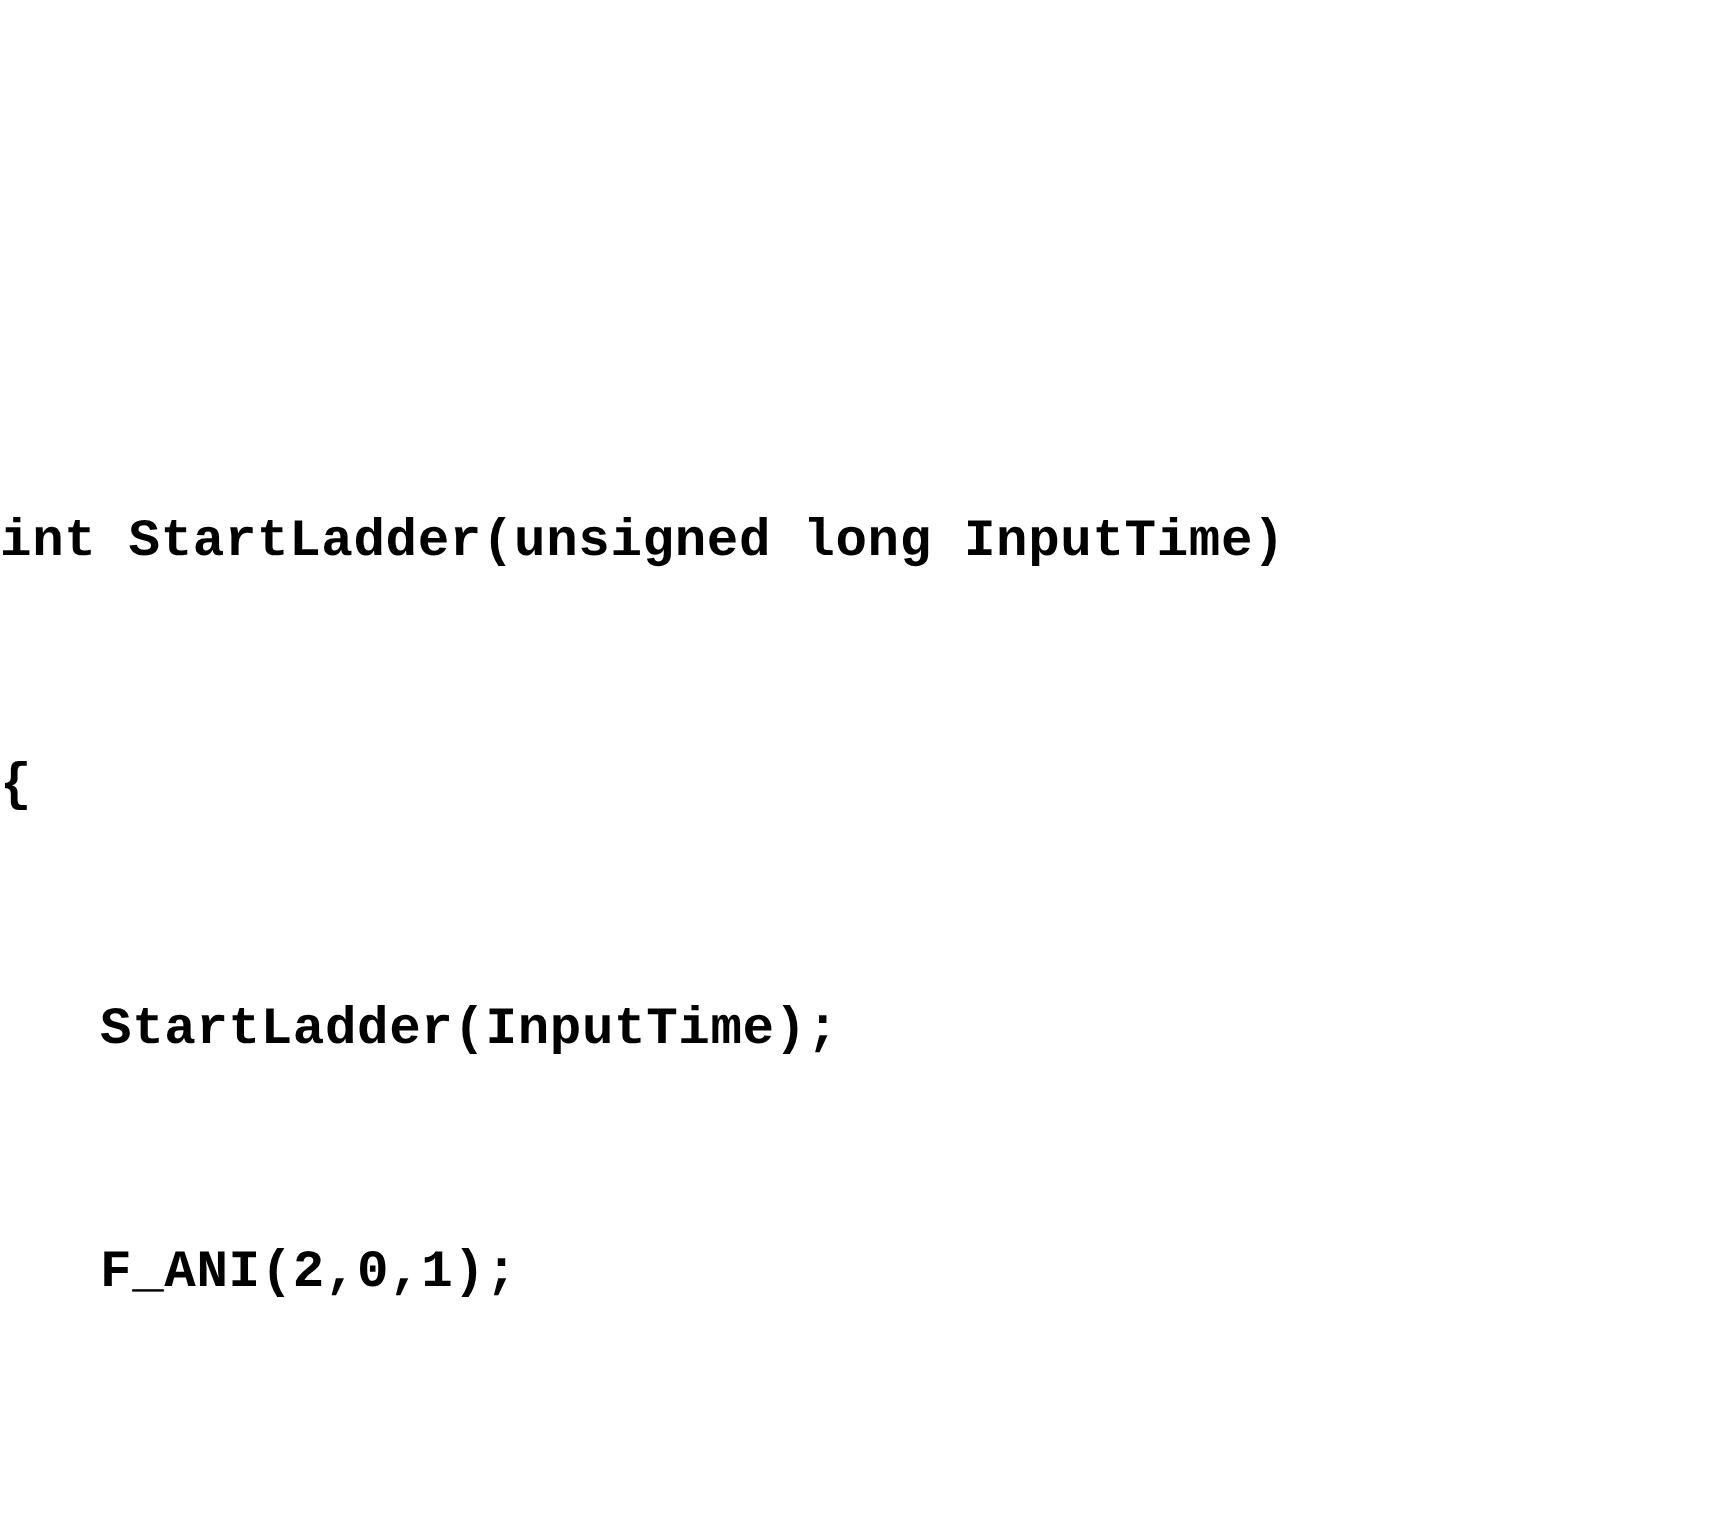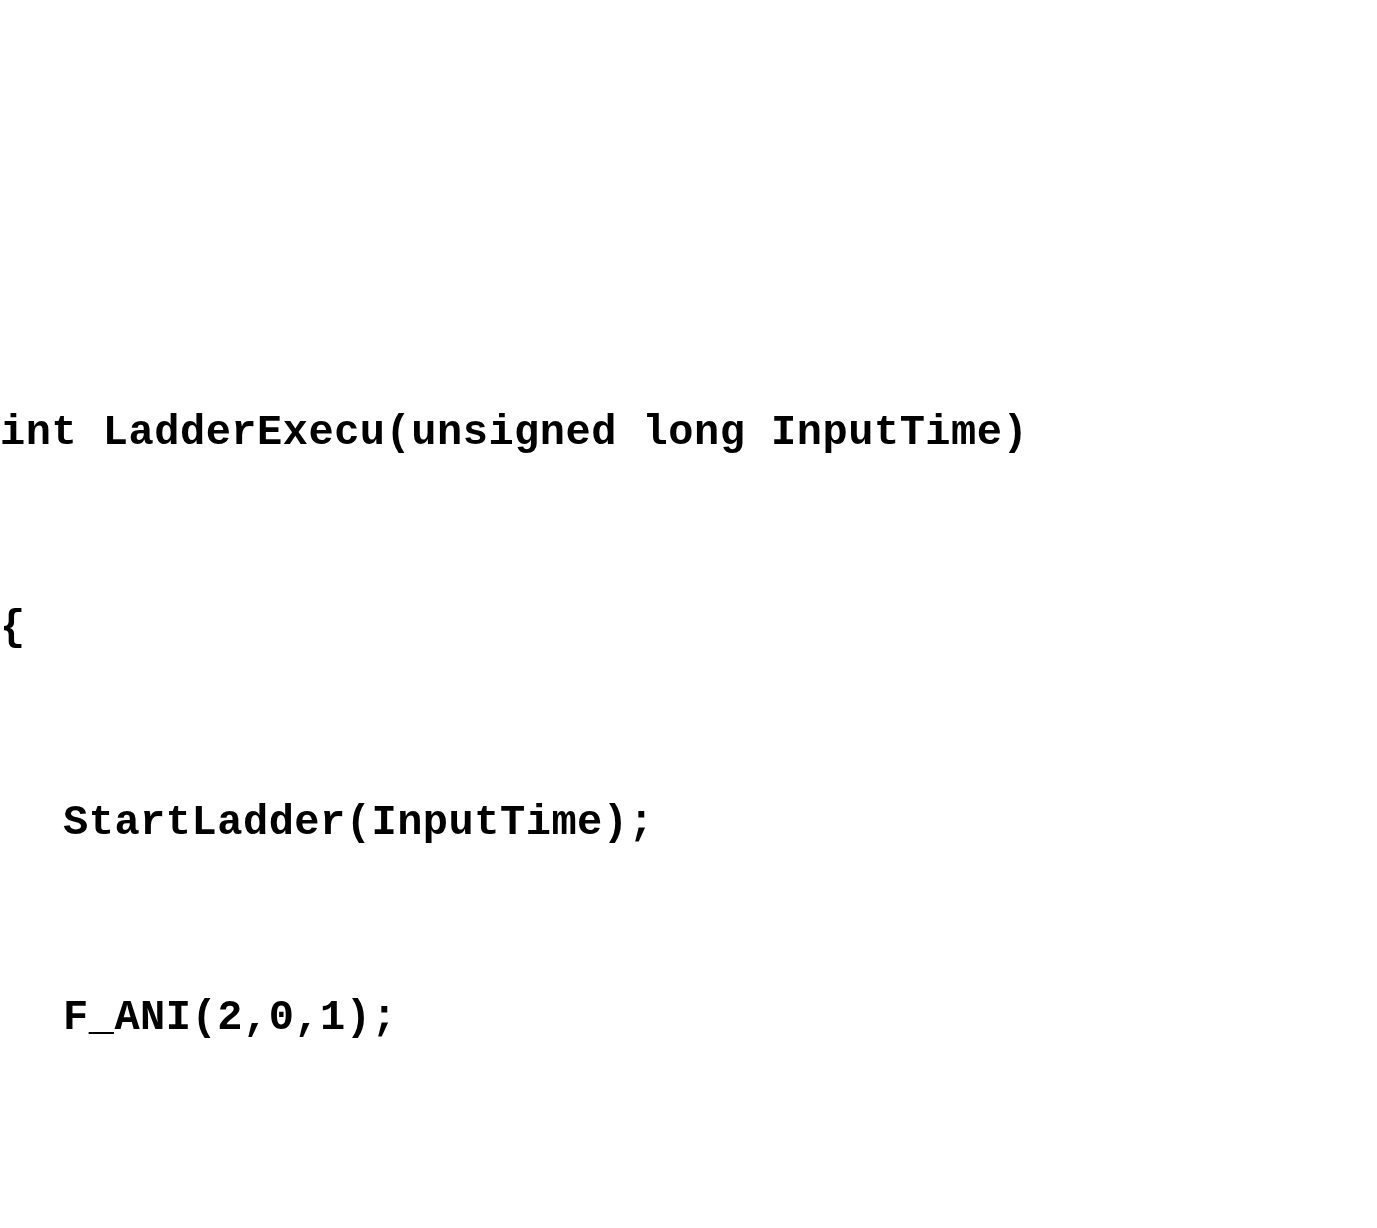--- a/index.html
+++ b/index.html
@@ -15,29 +15,30 @@
       letter-spacing: 0.5px;
     }
     .code-block {
       padding: 10px 0 10px 0;
     }
     .line {
       display: block;
     }
     .indent {
       padding-left: 2.5ch;
+      margin-left: 17px;
     }
   </style>
 </head>
 <body>
 
 
 
 <div class="code-block">
-  <span class="line">int LadderExecu(unsigned long InputTime)</span>
+  <span class="line">int StartLadder(unsigned long InputTime)</span>
   <span class="line">{</span>
   <span class="line indent">StartLadder(InputTime);</span>
   <span class="line indent">F_ANI(2,0,1);</span>
   
   
   
   
   
   
   

